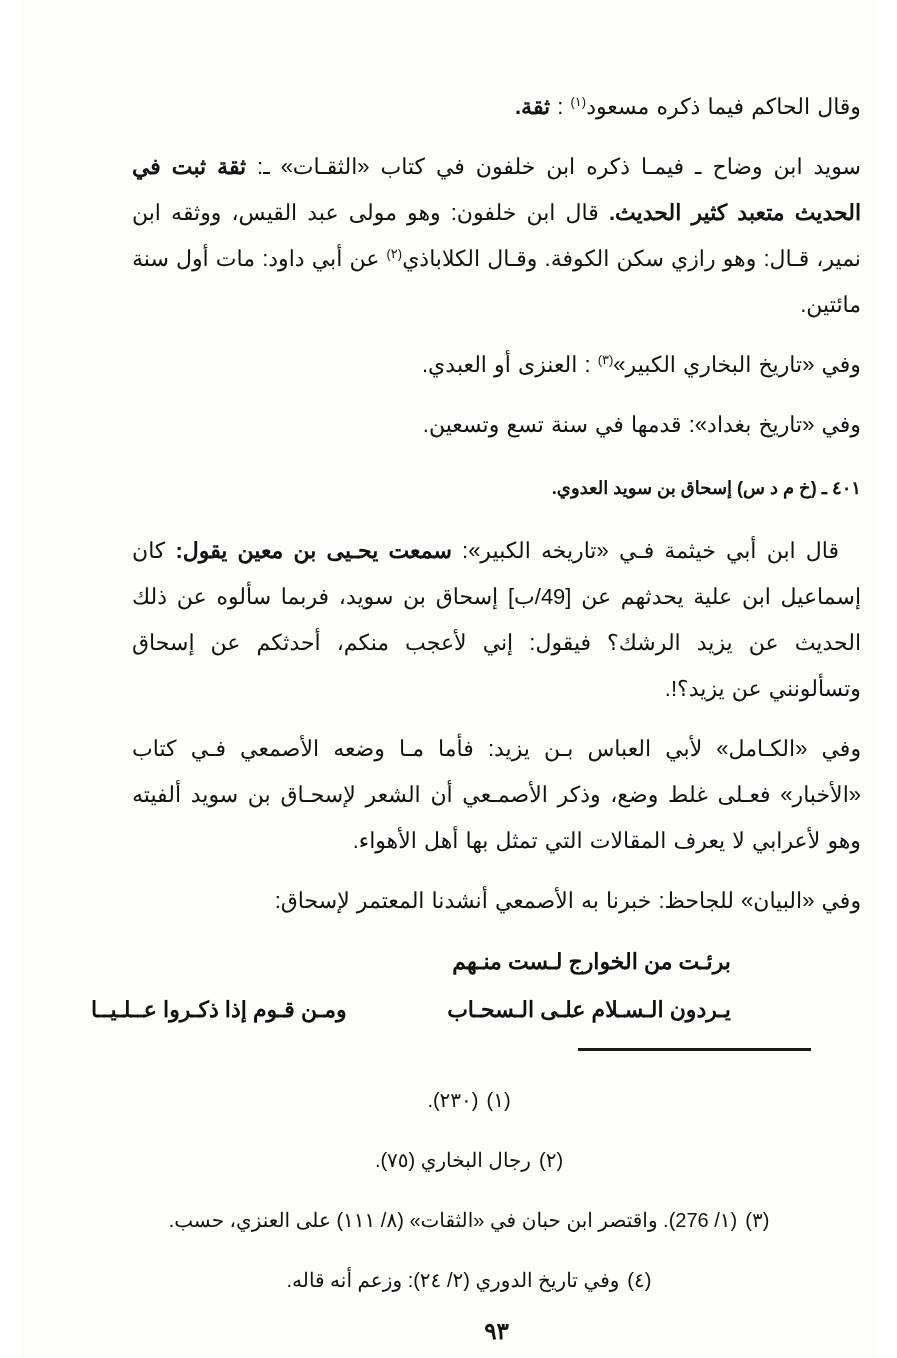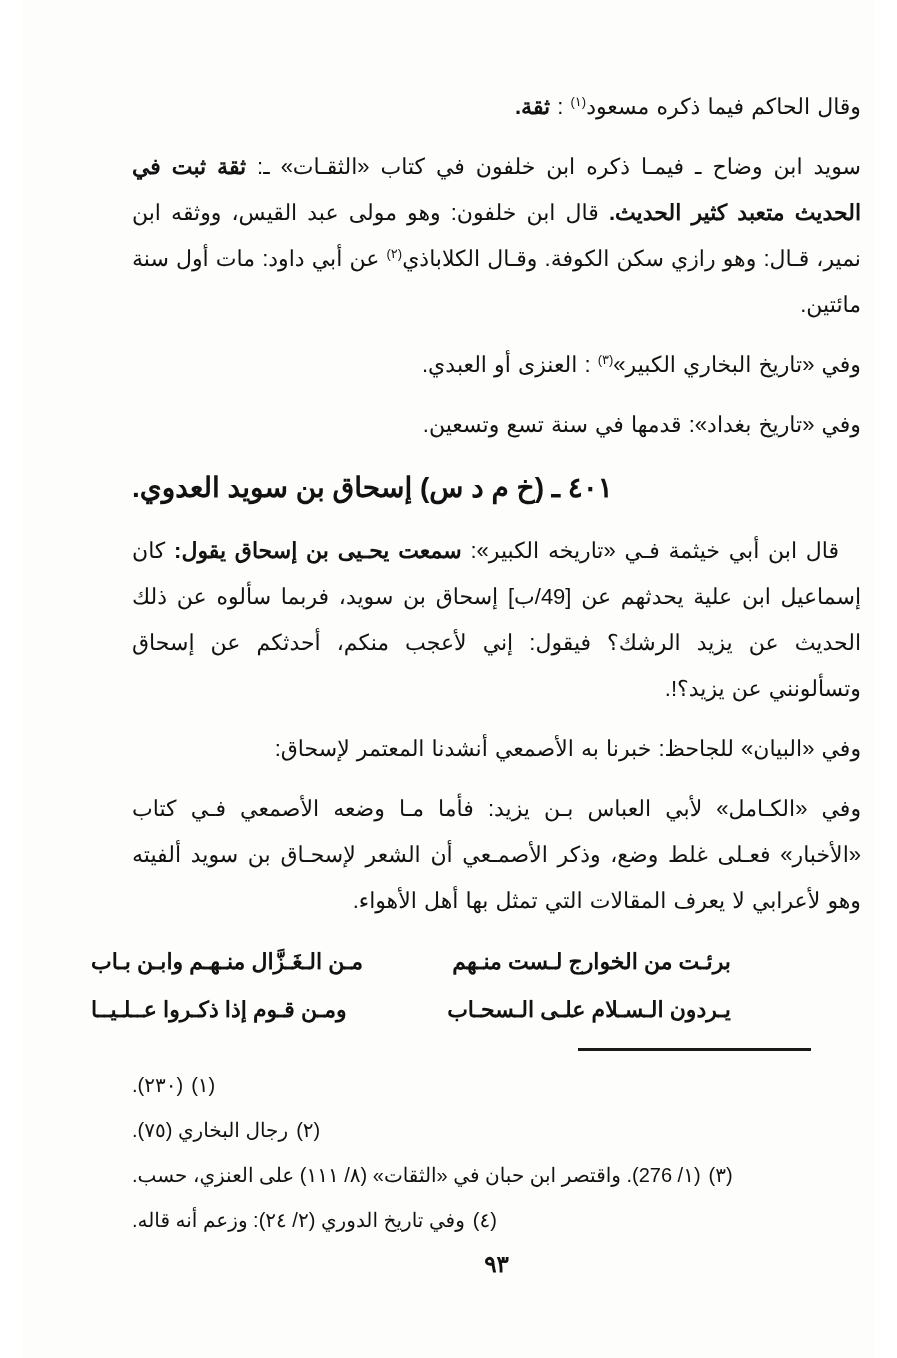--- a/index.html
+++ b/index.html
@@ -28,24 +28,24 @@
   .para.short { text-align: right; }
   .indent { text-indent: 22px; }
   .b { font-weight: bold; }
   sup.fnref {
     font-size: 13px;
     line-height: 0;
     vertical-align: super;
     letter-spacing: 0;
   }
   .heading {
-    font-size: 28px;
+    font-size: 18px;
     font-weight: bold;
     line-height: 52px;
-    text-align: left;
+    text-align: right;
     margin: 6px 0 14px 0;
   }
   .poem {
     width: 640px;
     margin: 4px 130px 0 0;
     font-weight: bold;
   }
   .verse {
     display: flex;
     justify-content: space-between;
@@ -59,22 +59,22 @@
     height: 3px;
     background: #191919;
     margin: 14px 50px 0 0;
   }
   .footnotes {
     padding: 12px 55px 0 0;
   }
   .footnote {
     font-size: 20px;
     line-height: 45px;
-    margin: 0;
-    text-align: left;
+    margin: 15px;
+    text-align: center;
   }
   .fmark { margin-left: 8px; }
   .pageno {
     text-align: center;
     font-size: 23px;
     font-weight: bold;
     margin-top: 8px;
     letter-spacing: 2px;
   }
 </style>
@@ -87,31 +87,30 @@
     <p class="para short"><span>وقال الحاكم فيما ذكره مسعود</span><sup class="fnref">(١)</sup><span> : </span><span class="b">ثقة.</span></p>
 
     <p class="para"><span>سويد ابن وضاح ـ فيمـا ذكره ابن خلفون في كتاب «الثقـات» ـ: </span><span class="b">ثقة ثبت في الحديث متعبد كثير الحديث.</span><span> قال ابن خلفون: وهو مولى عبد القيس، ووثقه ابن نمير، قـال: وهو رازي سكن الكوفة. وقـال الكلاباذي</span><sup class="fnref">(٢)</sup><span> عن أبي داود: مات أول سنة مائتين.</span></p>
 
     <p class="para short"><span>وفي «تاريخ البخاري الكبير»</span><sup class="fnref">(٣)</sup><span> : العنزى أو العبدي.</span></p>
 
     <p class="para short"><span>وفي «تاريخ بغداد»: قدمها في سنة تسع وتسعين.</span></p>
 
     <h2 class="heading"><span>٤٠١ ـ (خ م د س) إسحاق بن سويد العدوي.</span></h2>
 
-    <p class="para indent"><span>قال ابن أبي خيثمة فـي «تاريخه الكبير»: </span><span class="b">سمعت يحـيى بن إسحاق يقول:</span><span> كان إسماعيل ابن علية يحدثهم عن [49/ب] إسحاق بن سويد، فربما سألوه عن ذلك الحديث عن يزيد الرشك؟ فيقول: إني لأعجب منكم، أحدثكم عن إسحاق وتسألونني عن يزيد؟!.</span></p>
+    <p class="para indent"><span>قال ابن أبي خيثمة فـي «تاريخه الكبير»: </span><span class="b">سمعت يحـيى بن معين يقول:</span><span> كان إسماعيل ابن علية يحدثهم عن [49/ب] إسحاق بن سويد، فربما سألوه عن ذلك الحديث عن يزيد الرشك؟ فيقول: إني لأعجب منكم، أحدثكم عن إسحاق وتسألونني عن يزيد؟!.</span></p>
 
 
+    <p class="para"><span>وفي «الكـامل» لأبي العباس بـن يزيد: فأما مـا وضعه الأصمعي فـي كتاب «الأخبار» فعـلى غلط وضع، وذكر الأصمـعي أن الشعر لإسحـاق بن سويد ألفيته وهو لأعرابي لا يعرف المقالات التي تمثل بها أهل الأهواء.</span></p>
+
     <p class="para short"><span>وفي «البيان» للجاحظ: خبرنا به الأصمعي أنشدنا المعتمر لإسحاق:</span></p>
-
-    <p class="para"><span>وفي «الكـامل» لأبي العباس بـن يزيد: فأما مـا وضعه الأصمعي فـي كتاب «الأخبار» فعـلى غلط وضع، وذكر الأصمـعي أن الشعر لإسحـاق بن سويد ألفيته وهو لأعرابي لا يعرف المقالات التي تمثل بها أهل الأهواء.</span></p>
 
     <div class="poem">
       <div class="verse">
         <span class="hemistich">برئـت من الخوارج لـست منـهم</span>
-        <span class="hemistich">مـن الـغَـزَّال منـهـم وابـن بـاب</span>
       </div>
       <div class="verse">
         <span class="hemistich">يـردون الـسـلام علـى الـسحـاب</span>
         <span class="hemistich">ومـن قـوم إذا ذكـروا عــلـيــا</span>
       </div>
     </div>
 
     <div class="fnsep"></div>
 
     <div class="footnotes">

